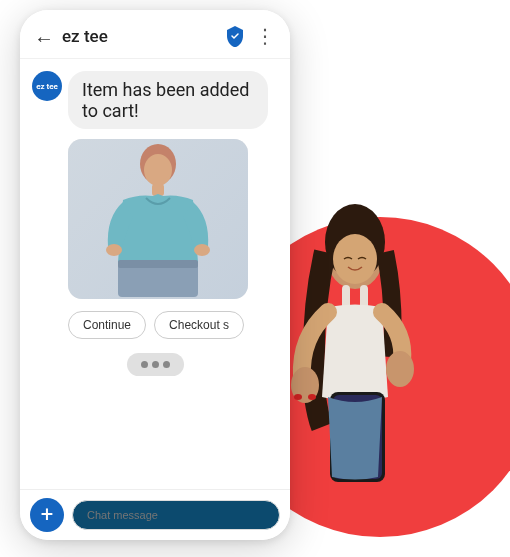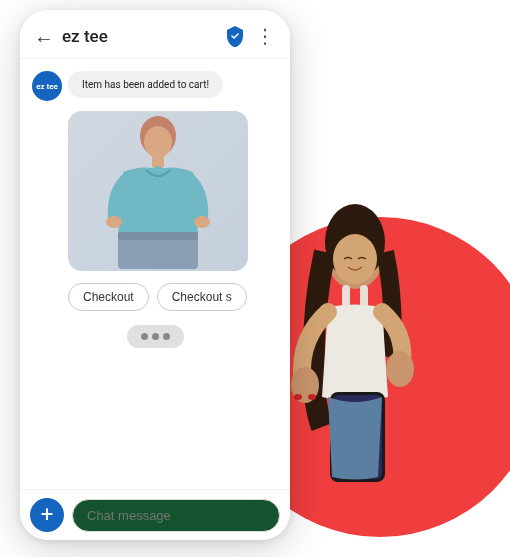--- a/index.html
+++ b/index.html
@@ -126,21 +126,21 @@
       display: flex;
       align-items: center;
       justify-content: center;
       flex-shrink: 0;
     }
 
     .message-bubble {
       background: #f0f0f0;
       border-radius: 18px;
       padding: 8px 14px;
-      font-size: 10px;
+      font-size: 18px;
       color: #222;
       max-width: 200px;
     }
 
     
     .product-card {
       background: #e8e8e8;
       border-radius: 14px;
       overflow: hidden;
       margin-left: 36px;
@@ -229,24 +229,24 @@
       cursor: pointer;
       flex-shrink: 0;
       line-height: 1;
     }
 
     .chat-input {
       flex: 1;
       border: 1.5px solid #ddd;
       border-radius: 22px;
       padding: 8px 14px;
-      font-size: 13px;
+      font-size: 11px;
       color: #aaa;
       outline: none;
-      background: #14532d;
+      background: #0c4a6e;
     }
   </style>
 </head>
 <body>
 
 <div class="red-circle"></div>
 
 <div class="woman-figure">
   <svg class="woman-svg" viewBox="0 0 250 360" xmlns="http://www.w3.org/2000/svg">
 
@@ -325,21 +325,21 @@
           <ellipse cx="16" cy="108" rx="8" ry="6" fill="#d9a882"></ellipse>
           <ellipse cx="104" cy="108" rx="8" ry="6" fill="#d9a882"></ellipse>
 
           <rect x="20" y="118" width="80" height="37" rx="4" fill="#8a9fb5"></rect>
           <rect x="20" y="118" width="80" height="8" rx="2" fill="#7a8fa5"></rect>
         </svg>
       </div>
     </div>
 
     <div class="action-buttons-row">
-      <button class="action-btn">Checkout</button>
+      <button class="action-btn">Continue</button>
       <button class="action-btn">Checkout s</button>
     </div>
 
     <div class="typing-row">
       <div class="typing-bubble">
         <div class="typing-dot"></div>
         <div class="typing-dot"></div>
         <div class="typing-dot"></div>
       </div>
     </div>

